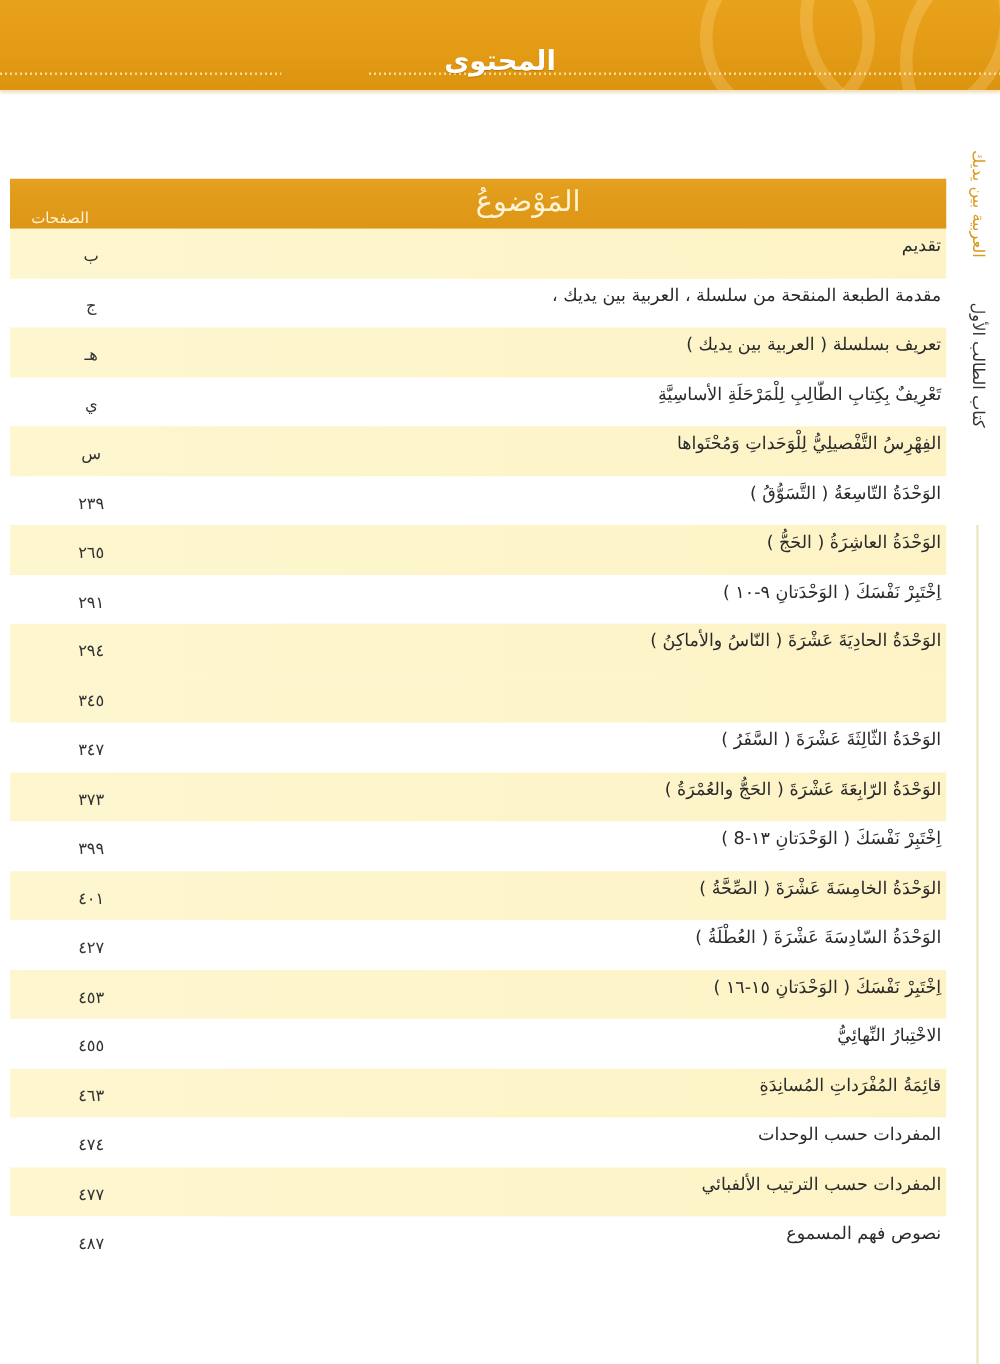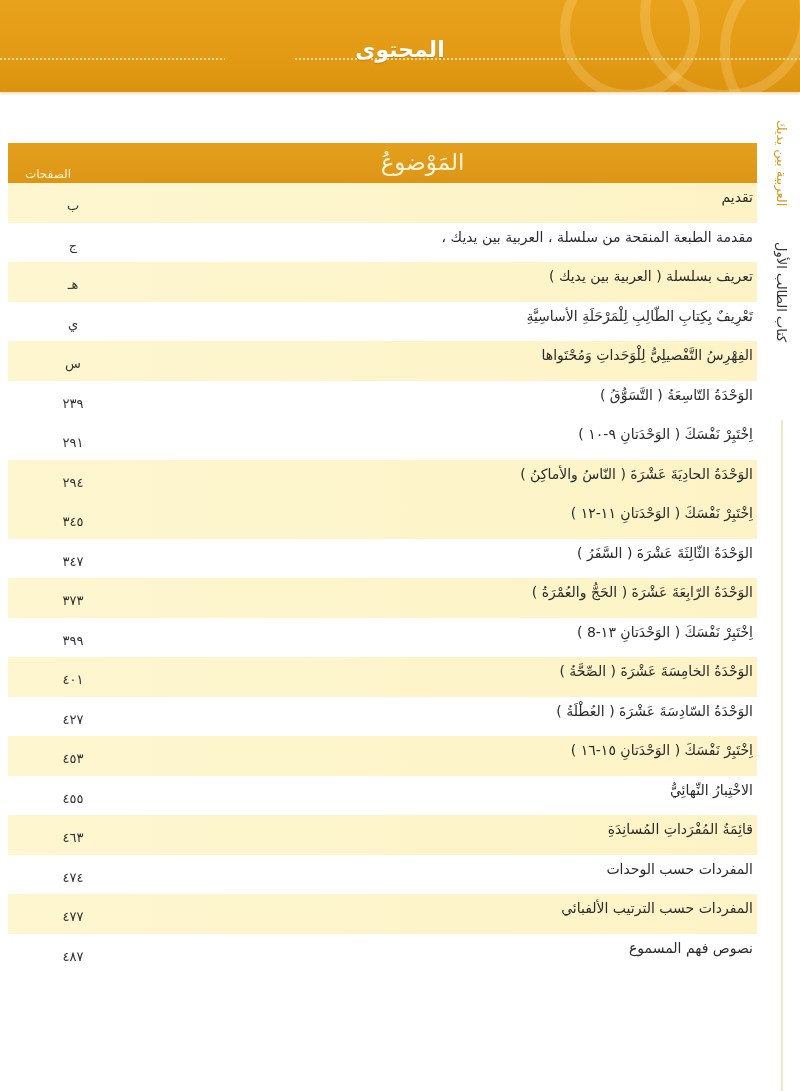--- a/index.html
+++ b/index.html
@@ -2,21 +2,21 @@
 <html><head>
 <meta charset="utf-8">
 <style>
   html, body { margin: 0; padding: 0; }
   body {
     width: 800px; height: 1091px; overflow: hidden; position: relative;
     background: #ffffff;
     font-family: "DejaVu Sans", sans-serif;
   }
   .banner {
-    position: absolute; left: 0; top: 0; width: 800px; height: 92px;
+    position: absolute; left: 0; top: 0; width: 800px; height: 72px;
     background: linear-gradient(180deg, #e9a21c 0%, #e39a14 60%, #dc930f 100%);
     overflow: hidden;
     box-shadow: 0 2px 2px rgba(200,140,20,0.25);
   }
   .banner .swirl {
     position: absolute; border-radius: 50%;
     border: 10px solid rgba(255,220,140,0.28);
   }
   .banner .dots {
     position: absolute; top: 58px; height: 2px;
@@ -110,31 +110,34 @@
         <div class="topic">تَعْرِيفٌ بِكِتابِ الطّالِبِ لِلْمَرْحَلَةِ الأساسِيَّةِ</div>
       </div>
       <div class="toc-row shaded">
         <div class="page">س</div>
         <div class="topic">الفِهْرِسُ التَّفْصيلِيُّ لِلْوَحَداتِ وَمُحْتَواها</div>
       </div>
       <div class="toc-row">
         <div class="page">٢٣٩</div>
         <div class="topic">الوَحْدَةُ التّاسِعَةُ ( التَّسَوُّقُ )</div>
       </div>
+      <div class="toc-row shaded">
+        <div class="page">٢٦٥</div>
+        <div class="topic">الوَحْدَةُ العاشِرَةُ ( الحَجُّ )</div>
+      </div>
       <div class="toc-row">
         <div class="page">٢٩١</div>
         <div class="topic">اِخْتَبِرْ نَفْسَكَ ( الوَحْدَتانِ ٩-١٠ )</div>
       </div>
       <div class="toc-row shaded">
         <div class="page">٢٩٤</div>
         <div class="topic">الوَحْدَةُ الحادِيَةَ عَشْرَةَ ( النّاسُ والأماكِنُ )</div>
       </div>
       <div class="toc-row shaded">
         <div class="page">٣٤٥</div>
-        <div class="topic">اِخْتَبِرْ نَفْسَكَ ( الوَحْدَتانِ ١١-١٢ )</div>
       </div>
       <div class="toc-row">
         <div class="page">٣٤٧</div>
         <div class="topic">الوَحْدَةُ الثّالِثَةَ عَشْرَةَ ( السَّفَرُ )</div>
       </div>
       <div class="toc-row shaded">
         <div class="page">٣٧٣</div>
         <div class="topic">الوَحْدَةُ الرّابِعَةَ عَشْرَةَ ( الحَجُّ والعُمْرَةُ )</div>
       </div>
       <div class="toc-row">

